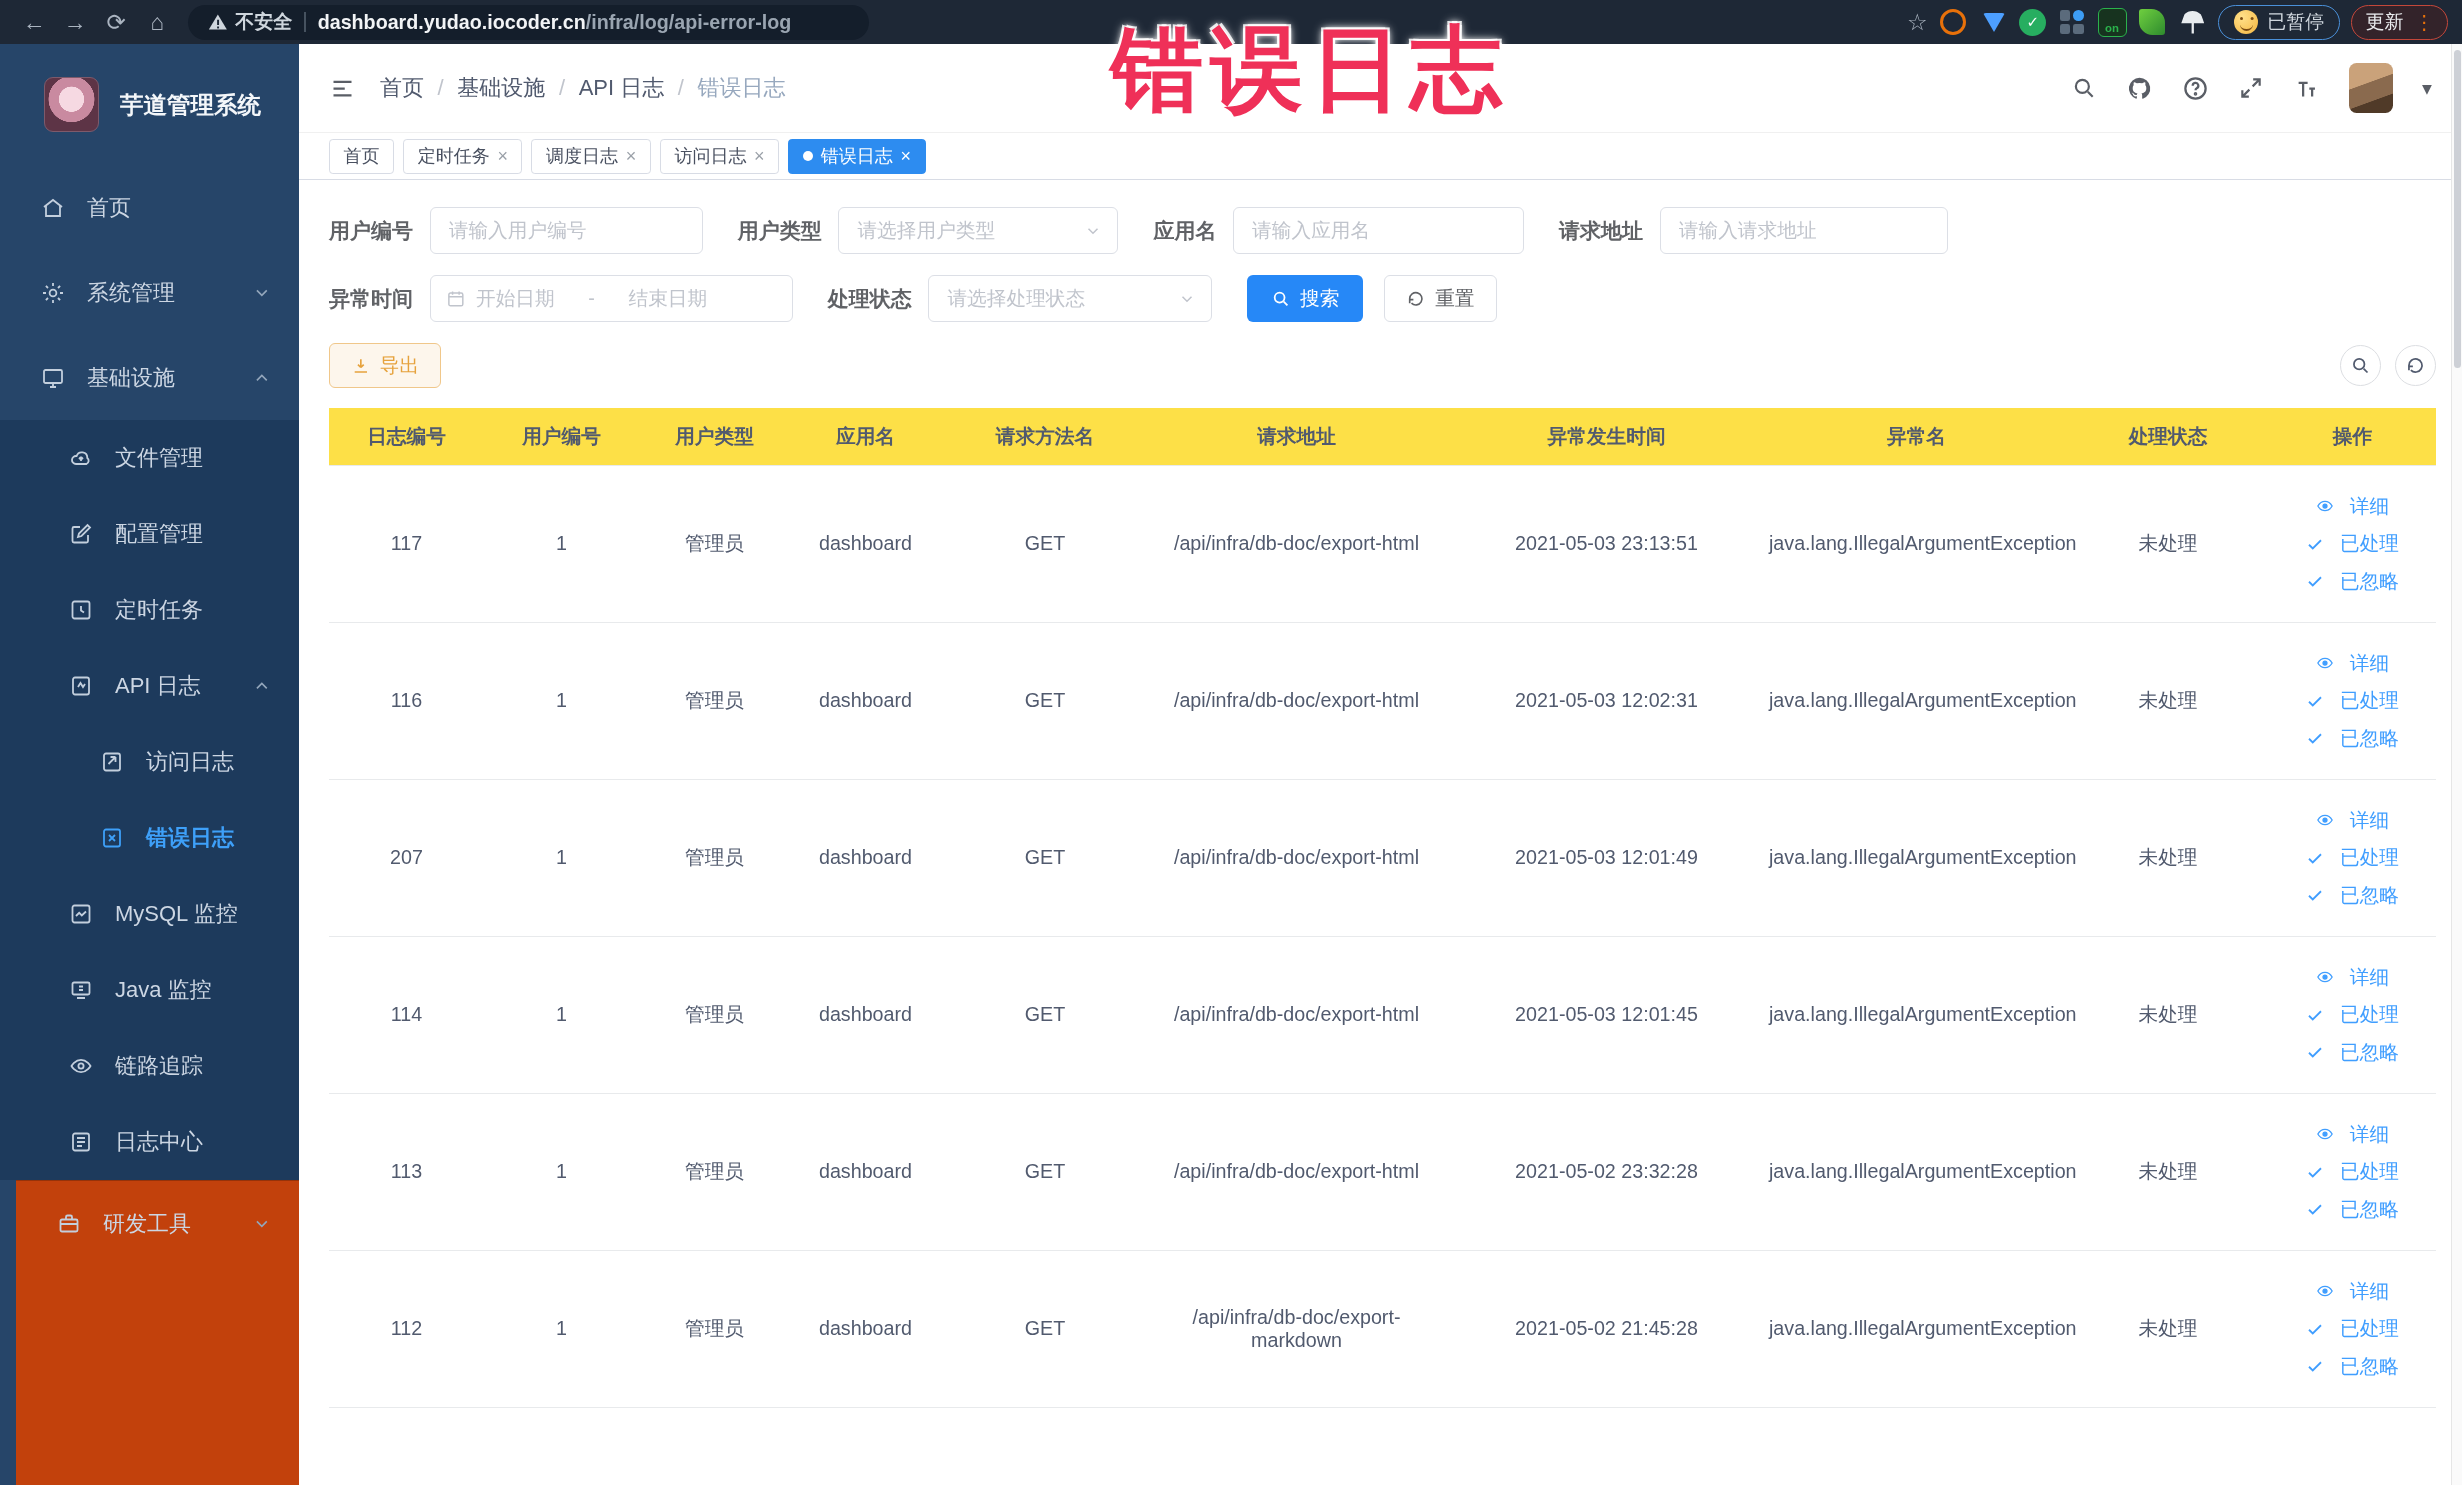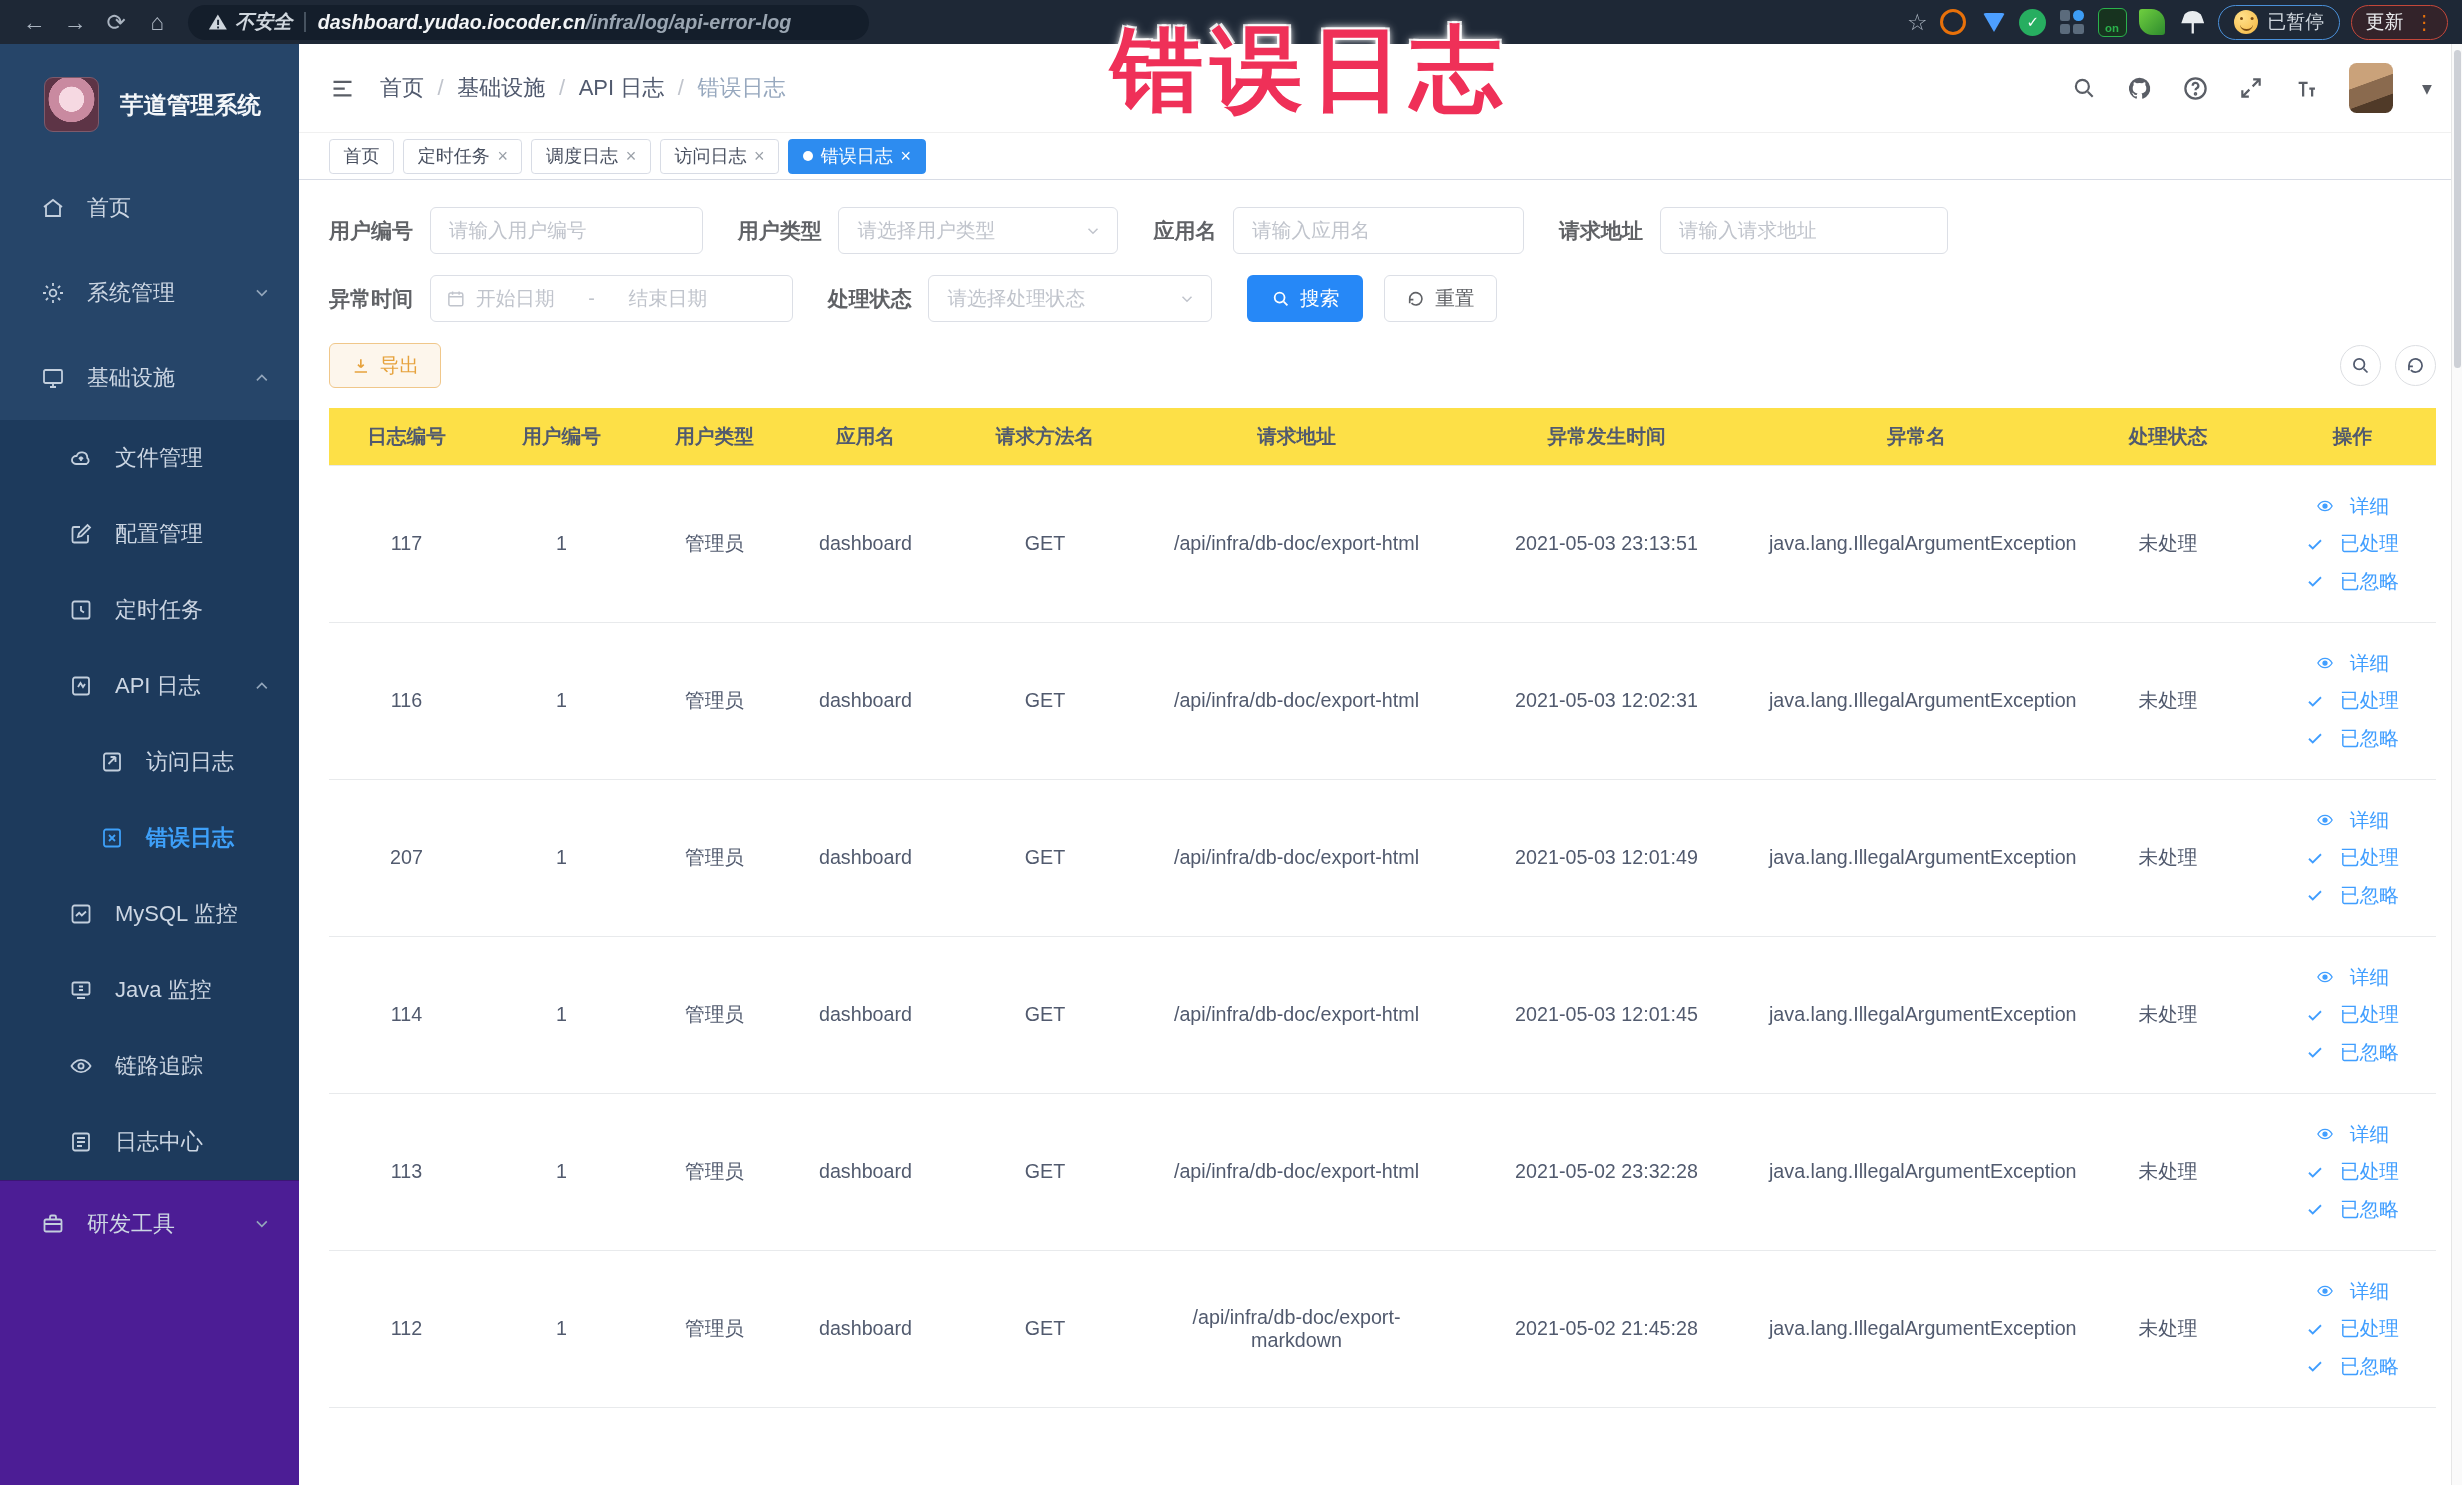--- a/index.html
+++ b/index.html
@@ -5,21 +5,21 @@
   * { margin:0; padding:0; box-sizing:border-box; }
   html,body { width:2462px; height:1486px; overflow:hidden; }
   body { font-family:"Liberation Sans","DejaVu Sans",sans-serif; background:#fff; }
   .page { position:relative; width:2462px; height:1486px; overflow:hidden; }
 
   
   .chrome { position:relative; height:44px; background:#1e2836; display:flex; align-items:center; padding:0 13.6px; }
   .nav-ic { width:41px; height:33px; display:flex; align-items:center; justify-content:center;
             color:#aab4c0; font-size:23px; border-radius:6px; cursor:pointer; flex:0 0 auto; }
   .url-pill { display:flex; align-items:center; height:35px; background:#141e2b; border-radius:17.4px;
-              margin-left:10.6px; padding:0 19.7px; width:681px; flex:0 0 auto;font-style:italic; }
+              margin-left:10.6px; padding:0 19.7px; width:681px; flex:0 0 auto; }
   .warn-tri { margin-right:7.6px; display:flex; }
   .sec-label { color:#cfd6dd; font-size:19px; font-weight:bold; margin-right:12px; }
   .url-div { width:1.5px; height:19.7px; background:#46525f; margin-right:12px; }
   .url-host { color:#f2f4f6; font-size:19.7px; font-weight:bold; }
   .url-path { color:#9aa5b1; font-size:19.7px; font-weight:bold; }
   .chrome-right { margin-left:auto; display:flex; align-items:center; gap:10.6px; }
   .star { color:#aab4c0; font-size:23px; }
   .ext { width:30px; height:30px; border-radius:7.6px; display:flex; align-items:center; justify-content:center; font-size:15px; }
   .ext-orange { border:3px solid #e8710a; border-radius:50%; width:26px; height:26px; }
   .ext-shield { width:0; height:0; border-left:11.4px solid transparent; border-right:11.4px solid transparent; border-top:19.7px solid #4d9fff; border-radius:3px; }
@@ -50,21 +50,21 @@
               background:radial-gradient(circle at 50% 40%,#f6d9e2 0 30%,#c98aa0 31% 55%,#5d3446 56%); border:1.5px solid #7e5a6b; }
   .logo-title { margin-left:21px; font-size:23.5px; font-weight:bold; color:#f4f7fa; }
   .m-item { display:flex; align-items:center; height:85px; padding-left:39px; font-size:22px; cursor:pointer; position:relative; }
   .m-item .mi { width:27px; display:flex; justify-content:center; margin-right:21px; color:#c3cfdd; flex:0 0 auto; }
   .m-chev { position:absolute; right:27px; color:#93a6bb; display:flex; }
   .sub1 { background:#1d3a5c; }
   .sub1 .m-item { height:76px; padding-left:67px; }
   .sub2 .m-item { padding-left:98px; }
   .m-item.active { color:#3ea0f9; font-weight:bold; }
   .m-item.active .mi { color:#3ea0f9; }
-  .side-bottom { flex:1; background:#4c1d95; border-top:1.5px solid rgba(0,0,0,.22); }
+  .side-bottom { flex:1; background:#c2410c; border-top:1.5px solid rgba(0,0,0,.22);margin-left:16px; }
 
   
   .main { flex:1; display:flex; flex-direction:column; background:#fff; min-width:0; }
 
   .topbar { height:89px; display:flex; align-items:center; padding:0 30px; border-bottom:0.8px solid #f0f0f0; }
   .hamburger { color:#5a5e66; margin-right:24px; display:flex; cursor:pointer; }
   .crumb { display:flex; align-items:center; font-size:22px; color:#515a6e; gap:13.6px; }
   .crumb .sep { color:#c0c4cc; }
   .crumb .last { color:#97a8be; }
   .top-actions { margin-left:auto; display:flex; align-items:center; gap:29px; color:#5a5e66; }

